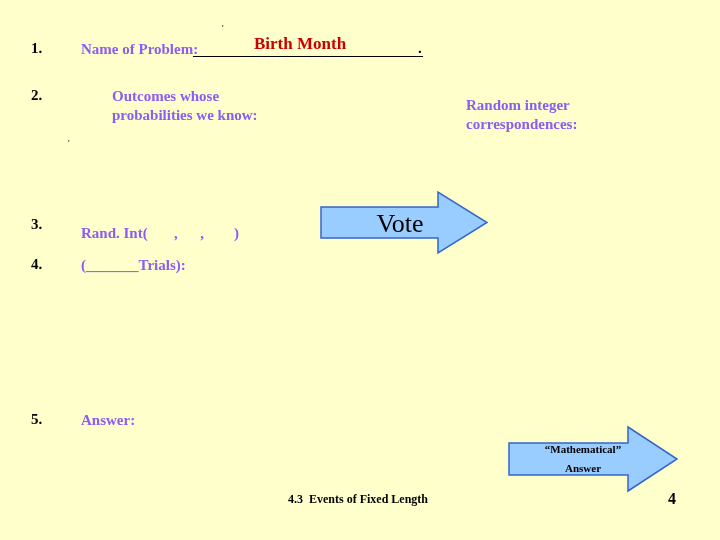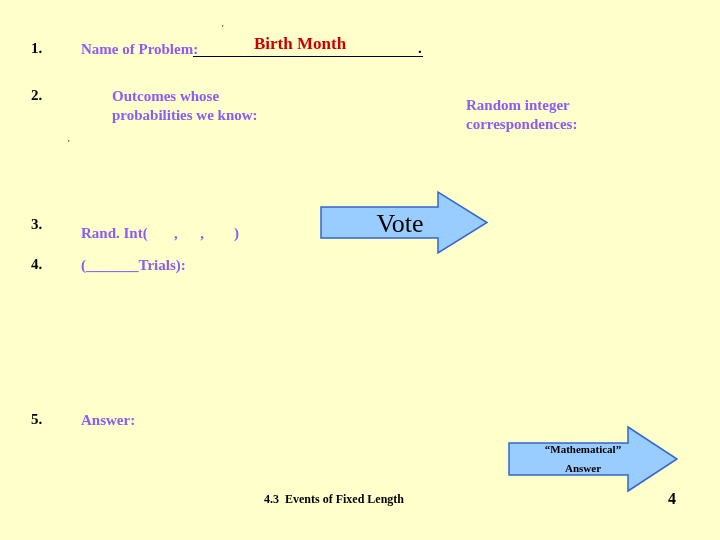--- a/index.html
+++ b/index.html
@@ -135,21 +135,21 @@
     font-size: 11px;
     font-weight: bold;
     color: #000000;
     line-height: 19px;
     white-space: pre-line;
   }
 
   
   #footer-title {
     position: absolute;
-    left: 264px;
+    left: 288px;
     top: 492px;
     font-family: "Liberation Serif", serif;
     font-size: 12px;
     font-weight: bold;
     color: #000000;
     white-space: pre;
   }
   #page-number {
     position: absolute;
     left: 668px;

